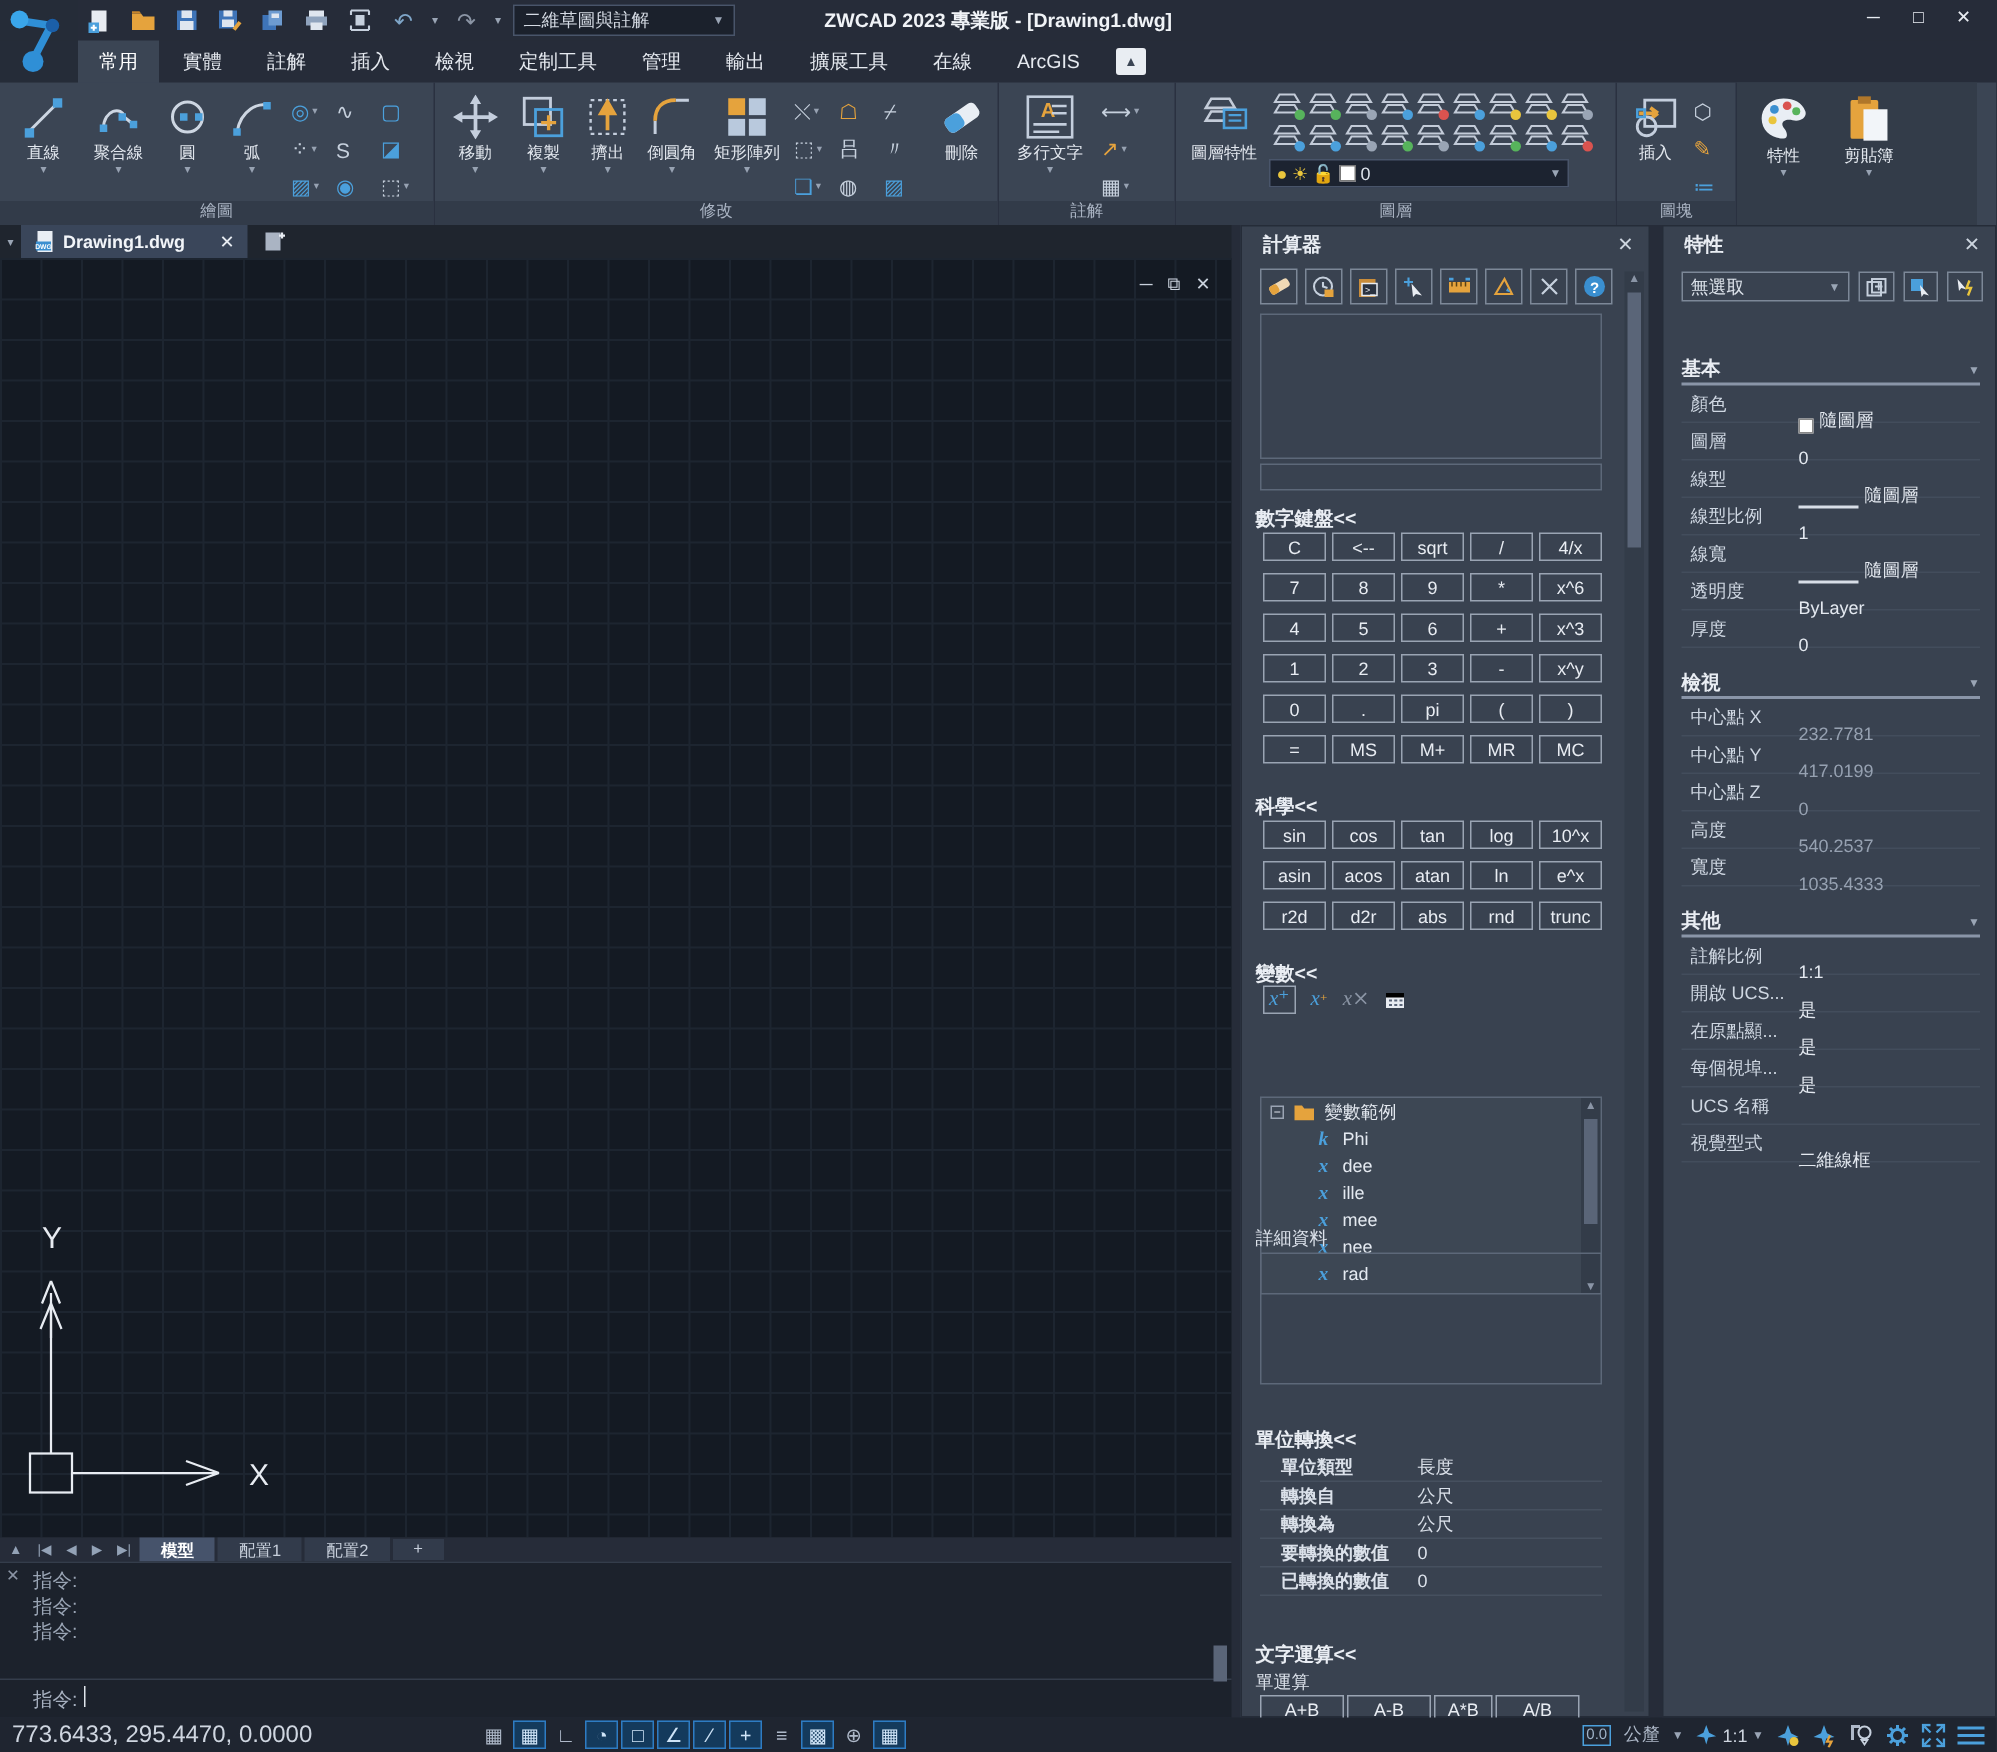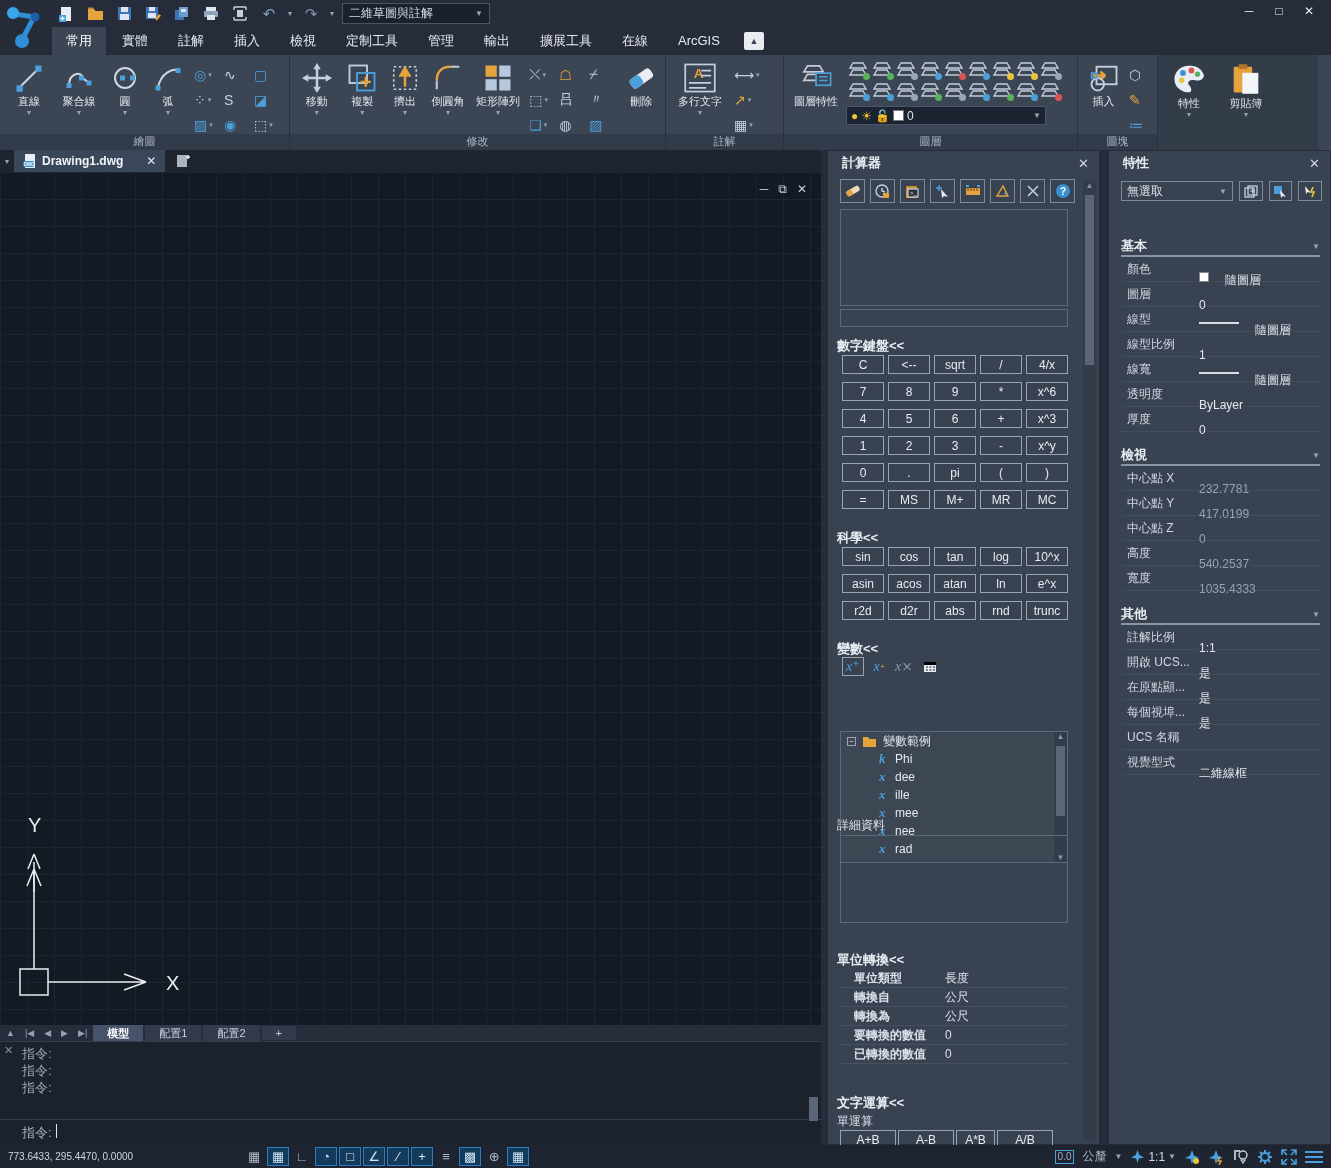--- a/index.html
+++ b/index.html
@@ -70,21 +70,21 @@
   .unit-row { height:19px; display:flex; align-items:center; border-bottom:1px solid #46505f; }
   .unit-row .ul { width:105px; padding-left:14px; color:#dbe1ea;font-weight:bold; }
   .unit-row .uv { color:#dbe1ea; }
   .sbar { position:absolute; background:#333c49; }
   .sthumb { position:absolute; background:#5a6578; }
   .sarrow { color:#8a95a6; font-size:8px; text-align:center; }
 
   
   .prow { display:flex; height:25px; align-items:center; border-bottom:1px solid #434d5c; }
   .prow .pl { width:78px; padding-left:6px; color:#cfd7e2; white-space:nowrap; overflow:hidden; }
-  .prow .pv { color:#e4e9f0; display:flex; align-items:flex-start; gap:16px;margin-top:22px; }
+  .prow .pv { color:#e4e9f0; display:flex; align-items:flex-end; gap:4px;margin-top:22px; }
   .pv.dim { color:#96a1b1; }
   .phead { display:flex; align-items:center; justify-content:space-between; height:20px; border-bottom:2px solid #8a95a8; margin-top:14px; }
   .lineglyph { display:inline-block; width:40px; border-top:2px solid #d8dee7; }
   .swatch { width:10px; height:10px; background:#fff; border:1px solid #888; display:inline-block; }
   #selector-combo { width:118px; height:20px; background:#394250; border:1px solid #7d8898; padding:0 5px; justify-content:space-between; }
 
   
   #layoutbar { left:0; top:1025px; width:821px; height:16px; background:#262c39; display:flex; align-items:center; gap:2px; padding-left:2px; }
   .navarr { color:#93a2b6; font-size:9px; padding:0 4px; }
   .ltab { padding:1px 14px; background:#323b4b; color:#c7cfdb; font-size:11px; }
@@ -110,20 +110,21 @@
       <path d="M7 2 L17 2 L20 7 L4 7 Z" fill="none" stroke="#c3cbd8" stroke-width="1.4"></path>
       <path d="M7 9 L17 9 L20 14 L4 14 Z" fill="none" stroke="#c3cbd8" stroke-width="1.4"></path>
     </symbol>
     <symbol id="sym-star" viewBox="0 0 16 16">
       <path d="M8 1 L10 6.5 L15 9 L9.5 10 L8 15 L6.5 10 L1 9 L6 6.5 Z" fill="#4ba0dc"></path>
     </symbol>
   </defs>
 </svg>
 
 <div id="titlebar" class="abs">
+  <div id="win-title" class="abs">ZWCAD 2023 專業版 - [Drawing1.dwg]</div>
   <div class="winctl abs flex">
     <span>─</span>
     <span>□</span>
     <span>✕</span>
   </div>
 </div>
 <div id="logo" class="abs">
   <svg width="52" height="55" viewBox="0 0 52 55">
     <path d="M14 14 L34 17 L22 40" stroke="#2f8fd6" stroke-width="5" fill="none"></path>
     <circle cx="13" cy="13" r="6" fill="#3aa6ea"></circle>
@@ -923,21 +924,21 @@
     <div>指令:</div>
   </div>
   <div class="in">
     <span>指令:</span>
     <span class="cursorbar"></span>
   </div>
   <div class="sthumb abs" style="right:3px;top:55px;width:9px;height:24px"></div>
 </div>
 
 <div id="statusbar" class="abs">
-  <span style="font-size:10px">773.6433, 295.4470, 0.0000</span>
+  <span style="font-size:16px">773.6433, 295.4470, 0.0000</span>
   <span style="width:110px"></span>
   <span class="stico">▦</span>
   <span class="stico on">▦</span>
   <span class="stico">∟</span>
   <span class="stico on">◔</span>
   <span class="stico on">□</span>
   <span class="stico on">∠</span>
   <span class="stico on">∕</span>
   <span class="stico on">+</span>
   <span class="stico">≡</span>

